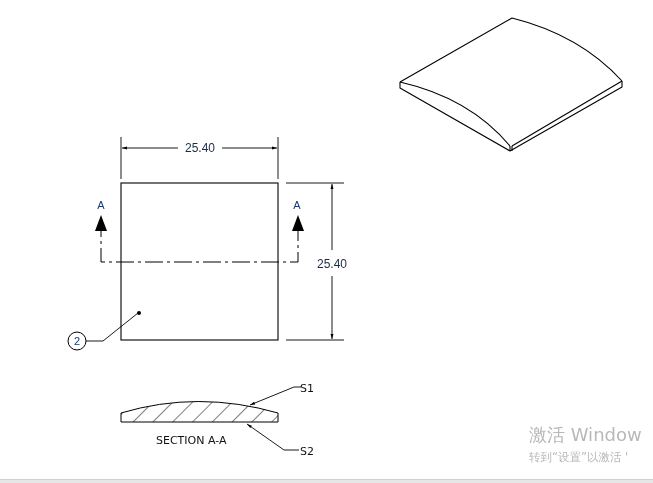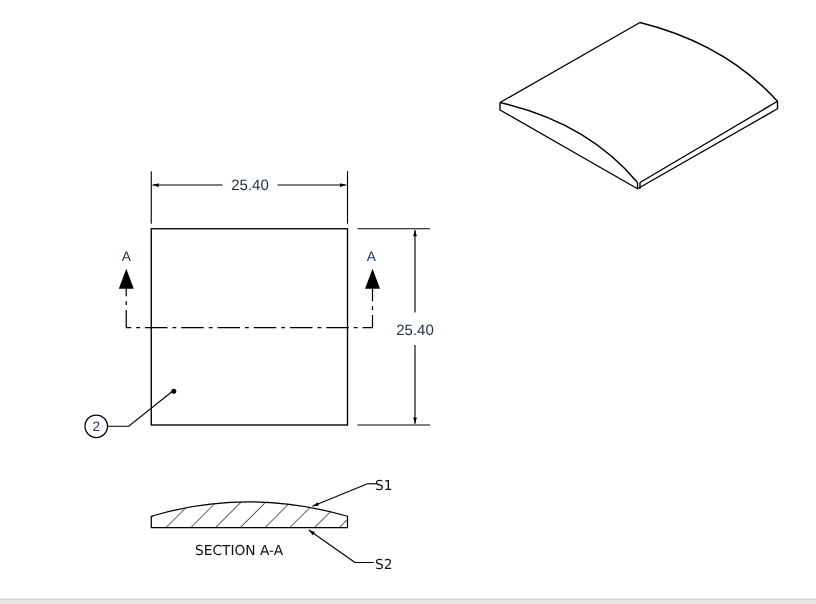--- a/index.html
+++ b/index.html
@@ -87,15 +87,17 @@
     <text class="note-text" x="300" y="392">S1</text>
 
     <line x1="284" y1="450" x2="247" y2="424" stroke="#000" stroke-width="0.9" marker-end="url(#arrow)"></line>
     <line x1="284" y1="450" x2="299" y2="450" stroke="#000" stroke-width="0.9"></line>
     <text class="note-text" x="300" y="455">S2</text>
     <text class="note-text" x="156" y="444">SECTION A-A</text>
   </g>
 </svg>
 
 <div class="watermark">
+  <div class="wm-title">激活 Window</div>
+  <div class="wm-sub">转到“设置”以激活 '</div>
 </div>
 
 <div class="bottom-bar"></div>
 
 </body></html>

